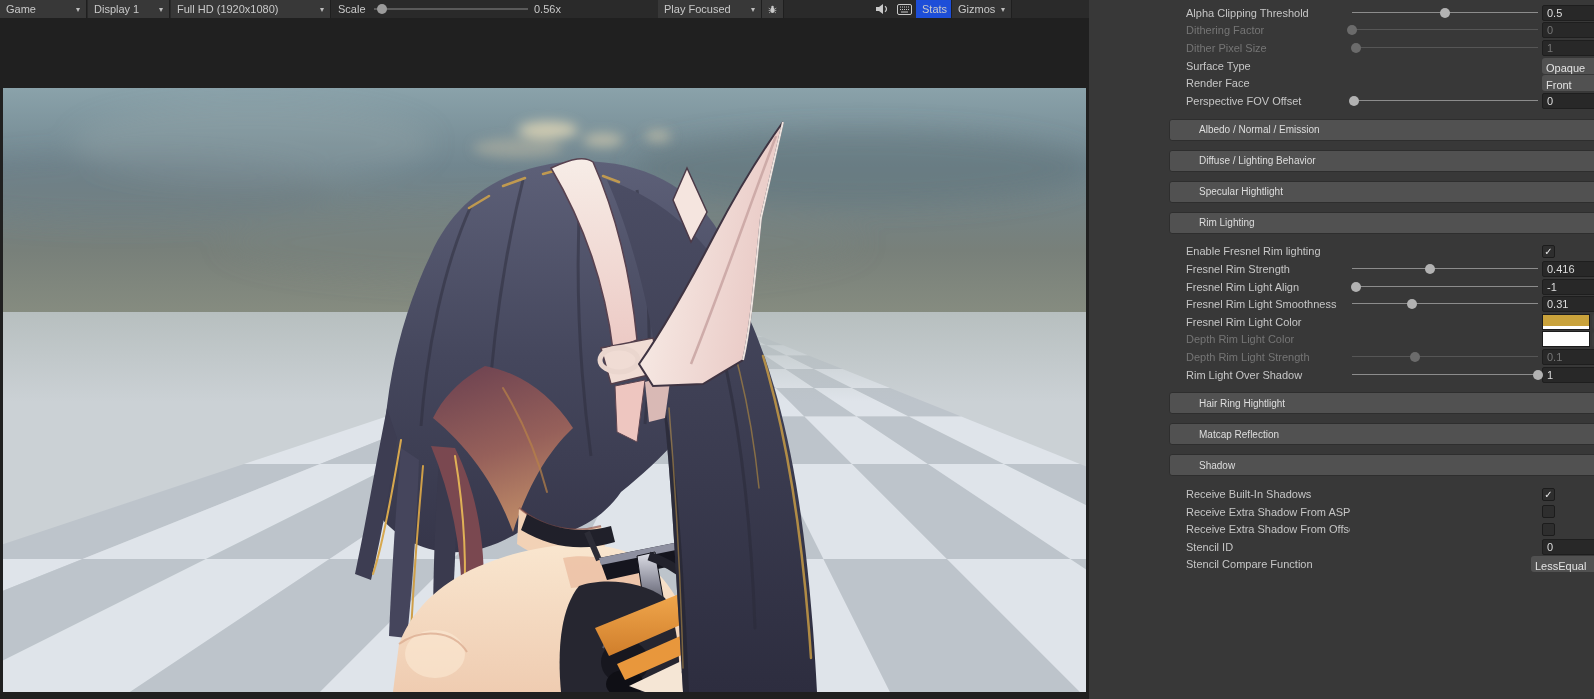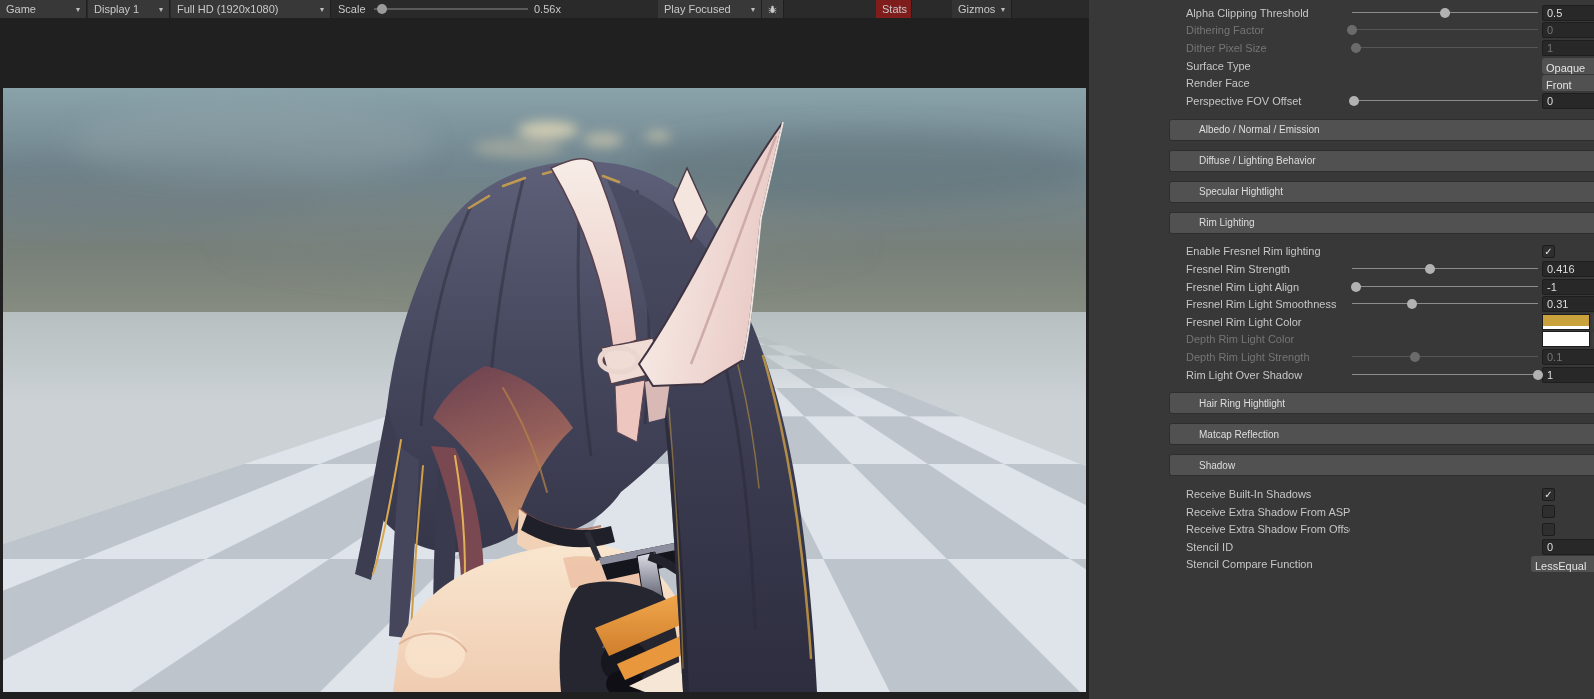--- a/index.html
+++ b/index.html
@@ -96,21 +96,21 @@
         <path d="M1 4 H4 L8 1 V11 L4 8 H1 Z" fill="#c9c9c9"></path>
         <path d="M10 3.2 C12 4.7 12 7.3 10 8.8" stroke="#c9c9c9" fill="none" stroke-width="1.3"></path>
       </svg>
     </div>
     <div class="ticonbtn" style="left:894px;width:20px">
       <svg width="15" height="11" viewBox="0 0 15 11">
         <rect x="0.5" y="0.5" width="14" height="10" rx="1.5" fill="none" stroke="#c9c9c9"></rect>
         <path d="M3 3h1M5 3h1M7 3h1M9 3h1M11 3h1M3 5.5h1M5 5.5h1M7 5.5h1M9 5.5h1M11 5.5h1M4 8h7" stroke="#c9c9c9" stroke-width="1"></path>
       </svg>
     </div>
-    <div class="tbtn" style="left:876px;width:36px;background:#7f1d1d">
+    <div class="tbtn" style="left:916px;width:36px;background:#1d4ed8">
       <span>Stats</span>
     </div>
     <div class="tbtn" style="left:952px;width:60px;background:#333">
       <span>Gizmos</span>
       <span class="arr">▾</span>
     </div>
   </div>
 
   <div class="vp">
     <svg class="render" width="1083" height="604" viewBox="0 0 1083 604">

